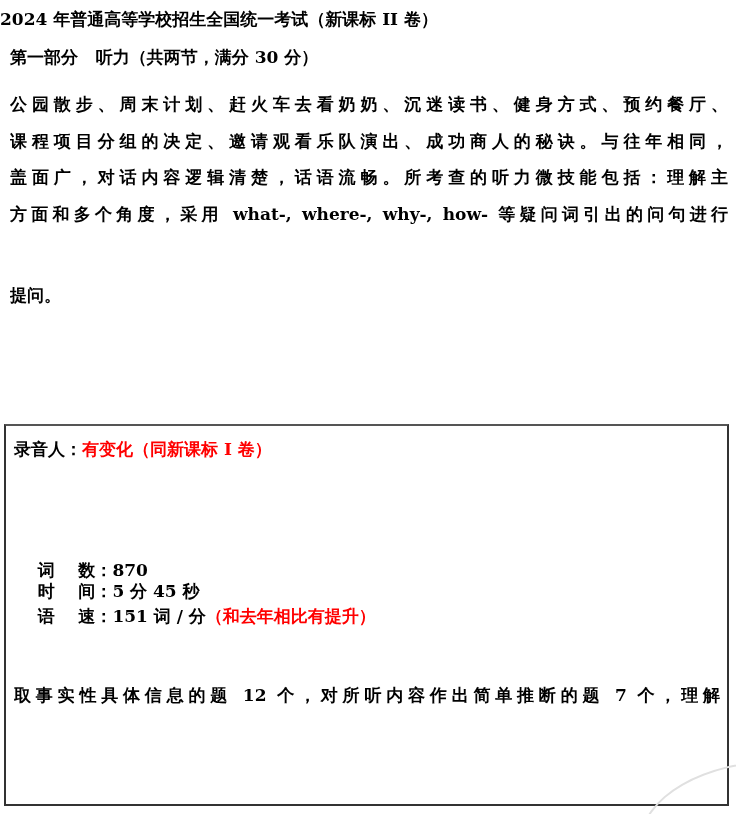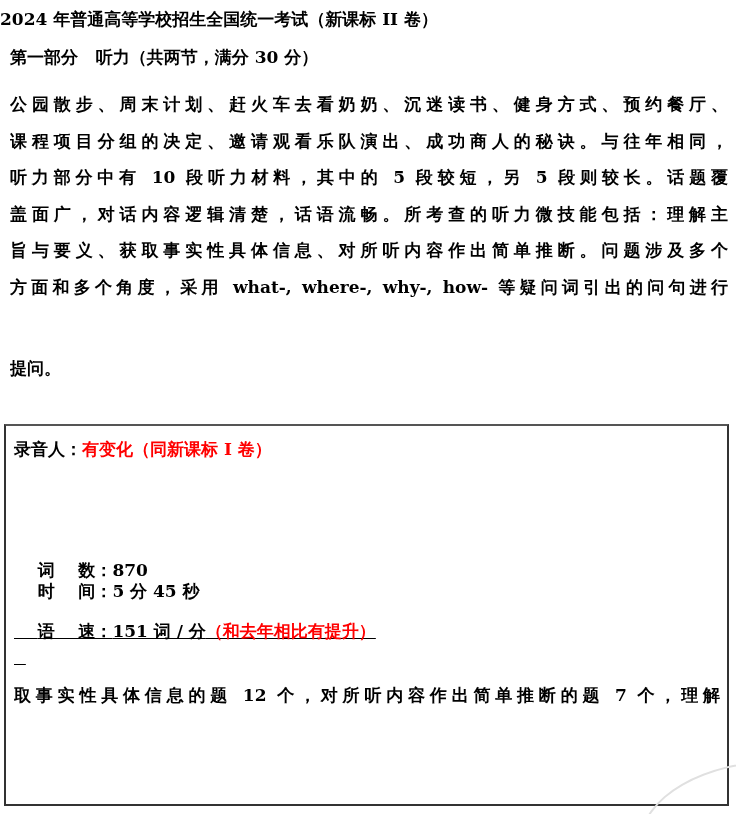--- a/index.html
+++ b/index.html
@@ -42,38 +42,36 @@
 </head>
 <body>
 
 <div class="title">2024 年普通高等学校招生全国统一考试（新课标 II 卷）</div>
 
 <div class="section-head">第一部分   听力（共两节，满分 30 分）</div>
 
 <div class="para">
   <span class="line">公园散步、周末计划、赶火车去看奶奶、沉迷读书、健身方式、预约餐厅、</span>
   <span class="line">课程项目分组的决定、邀请观看乐队演出、成功商人的秘诀。与往年相同，</span>
-  <span class="line">听力部分中有  10  段听力材料，其中的  5  段较短，另  5  段则较长。话题覆</span>
   <span class="line">盖面广，对话内容逻辑清楚，话语流畅。所考查的听力微技能包括：理解主</span>
-  <span class="line">旨与要义、获取事实性具体信息、对所听内容作出简单推断。问题涉及多个</span>
   <span class="line">方面和多个角度，采用  what-, where-, why-, how-  等疑问词引出的问句进行</span>
   <span class="line last">提问。</span>
 </div>
 
 <div class="info-box">
   <div class="info-row" style="top:10px;">
     <span>录音人：</span><span class="red">有变化（同新课标 I 卷）</span>
   </div>
   <div class="info-row" style="top:105px; white-space:pre;">
     <span>词    数：</span><span>870</span>
   </div>
   <div class="info-row" style="top:126px; white-space:pre;">
     <span>时    间：</span><span>5 分 45 秒</span>
   </div>
-  <div class="info-row" style="top:166px; white-space:pre;text-decoration:underline;">
+  <div class="info-row" style="top:151px; white-space:pre;">
     <span>语    速：</span><span>151 词 / 分</span><span class="red">（和去年相比有提升）</span>
   </div>
   <div class="info-row kp" style="top:204px; white-space:pre;">
     <span class="line">取事实性具体信息的题  12  个，对所听内容作出简单推断的题  7  个，理解</span>
     
     
   </div>
 </div>
 
 <div class="watermark"></div>

